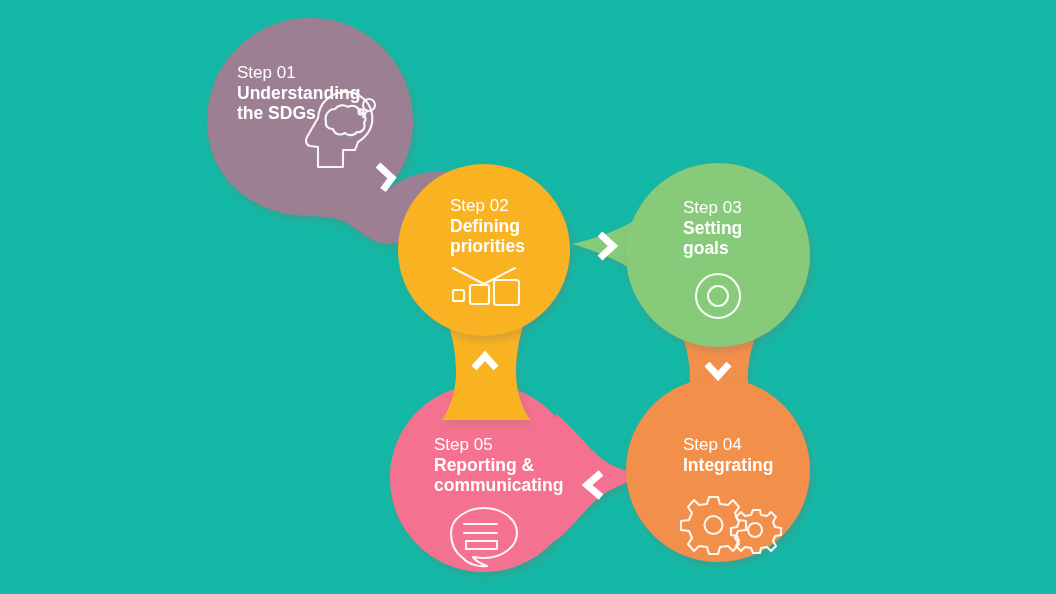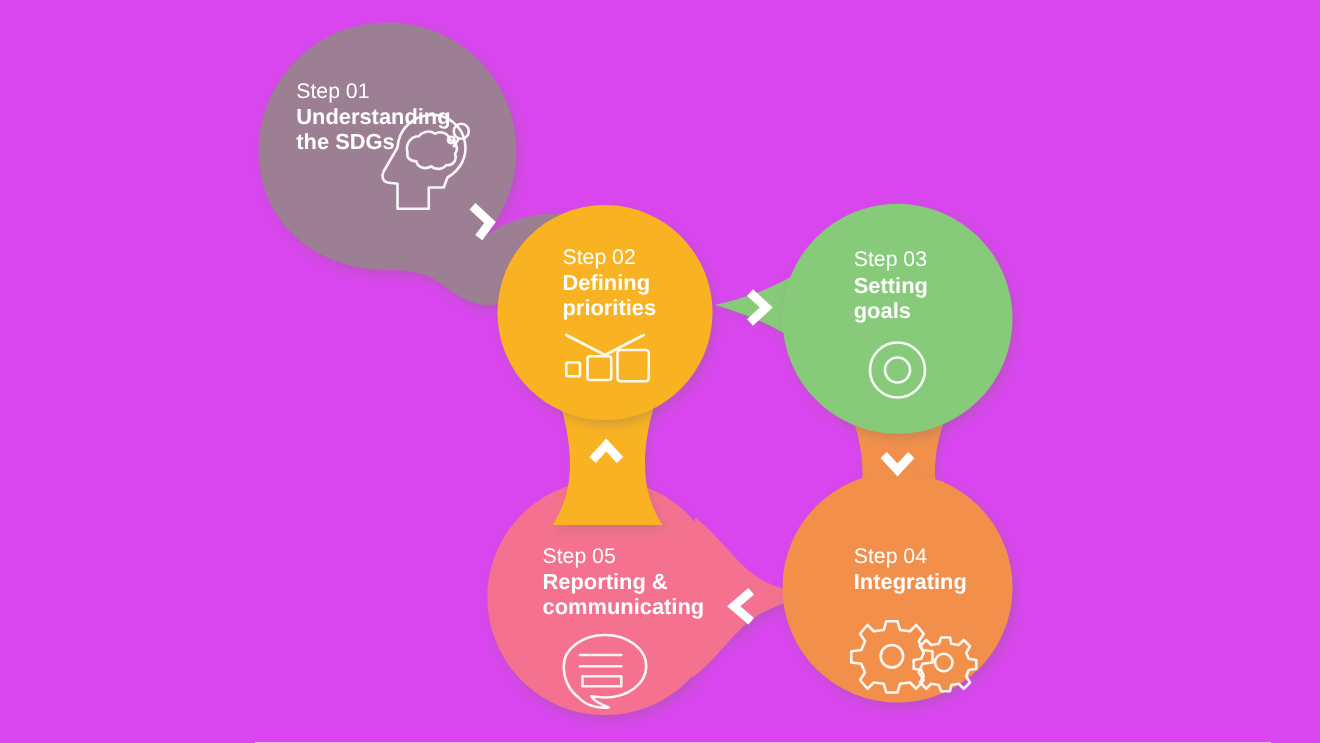--- a/index.html
+++ b/index.html
@@ -10,21 +10,21 @@
   body {
     width: 1056px;
     height: 594px;
     overflow: hidden;
     font-family: "Liberation Sans", sans-serif;
   }
   #stage {
     position: relative;
     width: 1056px;
     height: 594px;
-    background: #d946ef;
+    background: #14b8a6;
   }
   #diagram-svg {
     position: absolute;
     inset: 0;
     width: 1056px;
     height: 594px;
     display: block;
   }
   .step-label {
     font-family: "Liberation Sans", sans-serif;

